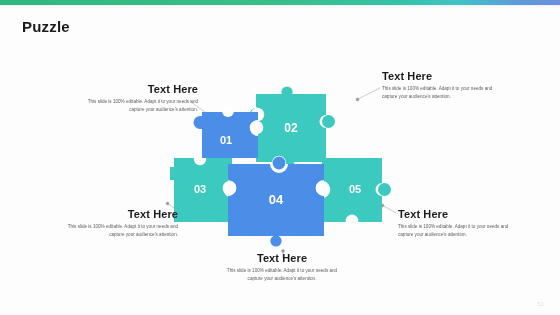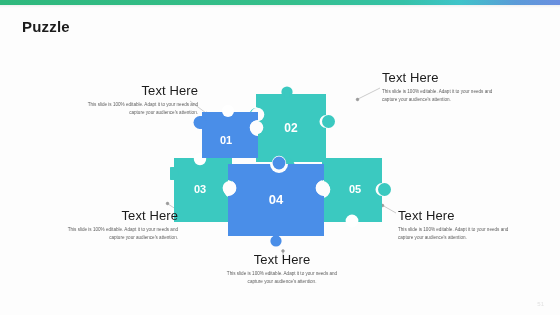--- a/index.html
+++ b/index.html
@@ -38,21 +38,21 @@
   }
   #puzzle svg{display:block;}
   .pz-num{
     font-family:"Liberation Sans", sans-serif;
     font-weight:bold;
     fill:#ffffff;
   }
   
   .callout{position:absolute;width:120px;}
   .callout .ch{
-    font-size:13px;font-weight:normal;color:#1c1c1c;
+    font-size:11px;font-weight:bold;color:#1c1c1c;
     margin:0 0 3px 0;letter-spacing:0.1px;
   }
   .callout .cb{
     font-size:4.6px;color:#5e5e5e;line-height:1.65;margin:0;
   }
   .ta-r{text-align:right;}
   .ta-l{text-align:left;}
   .ta-c{text-align:center;}
 
   #c1{left:78px;top:83px;}

